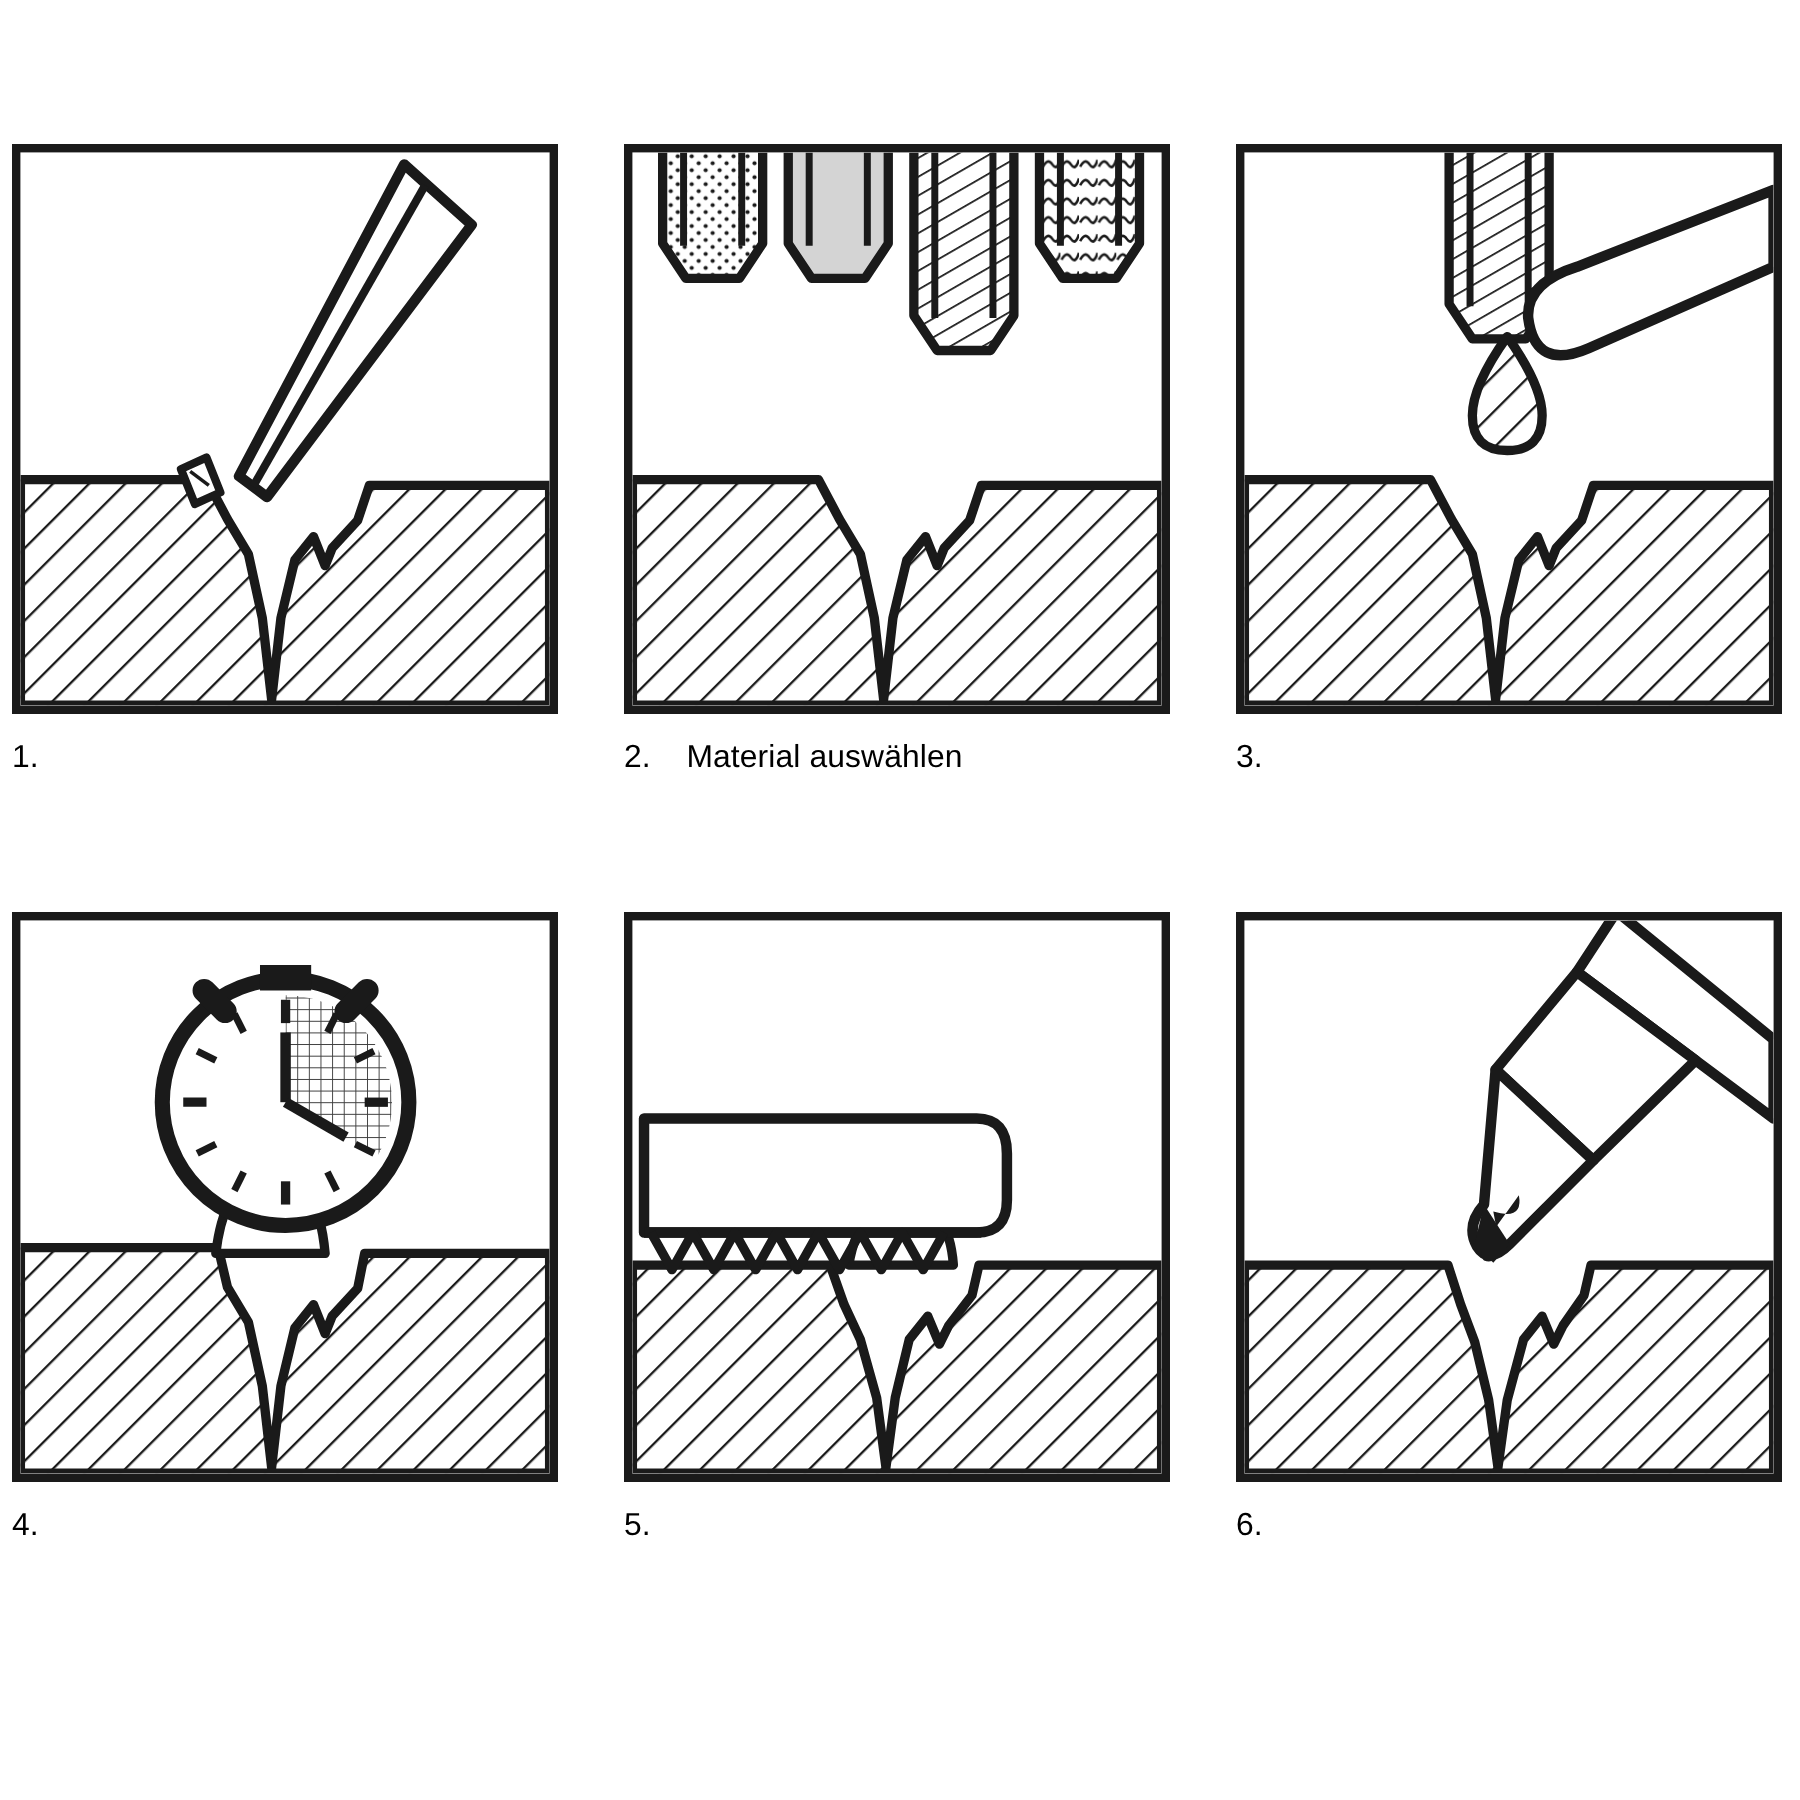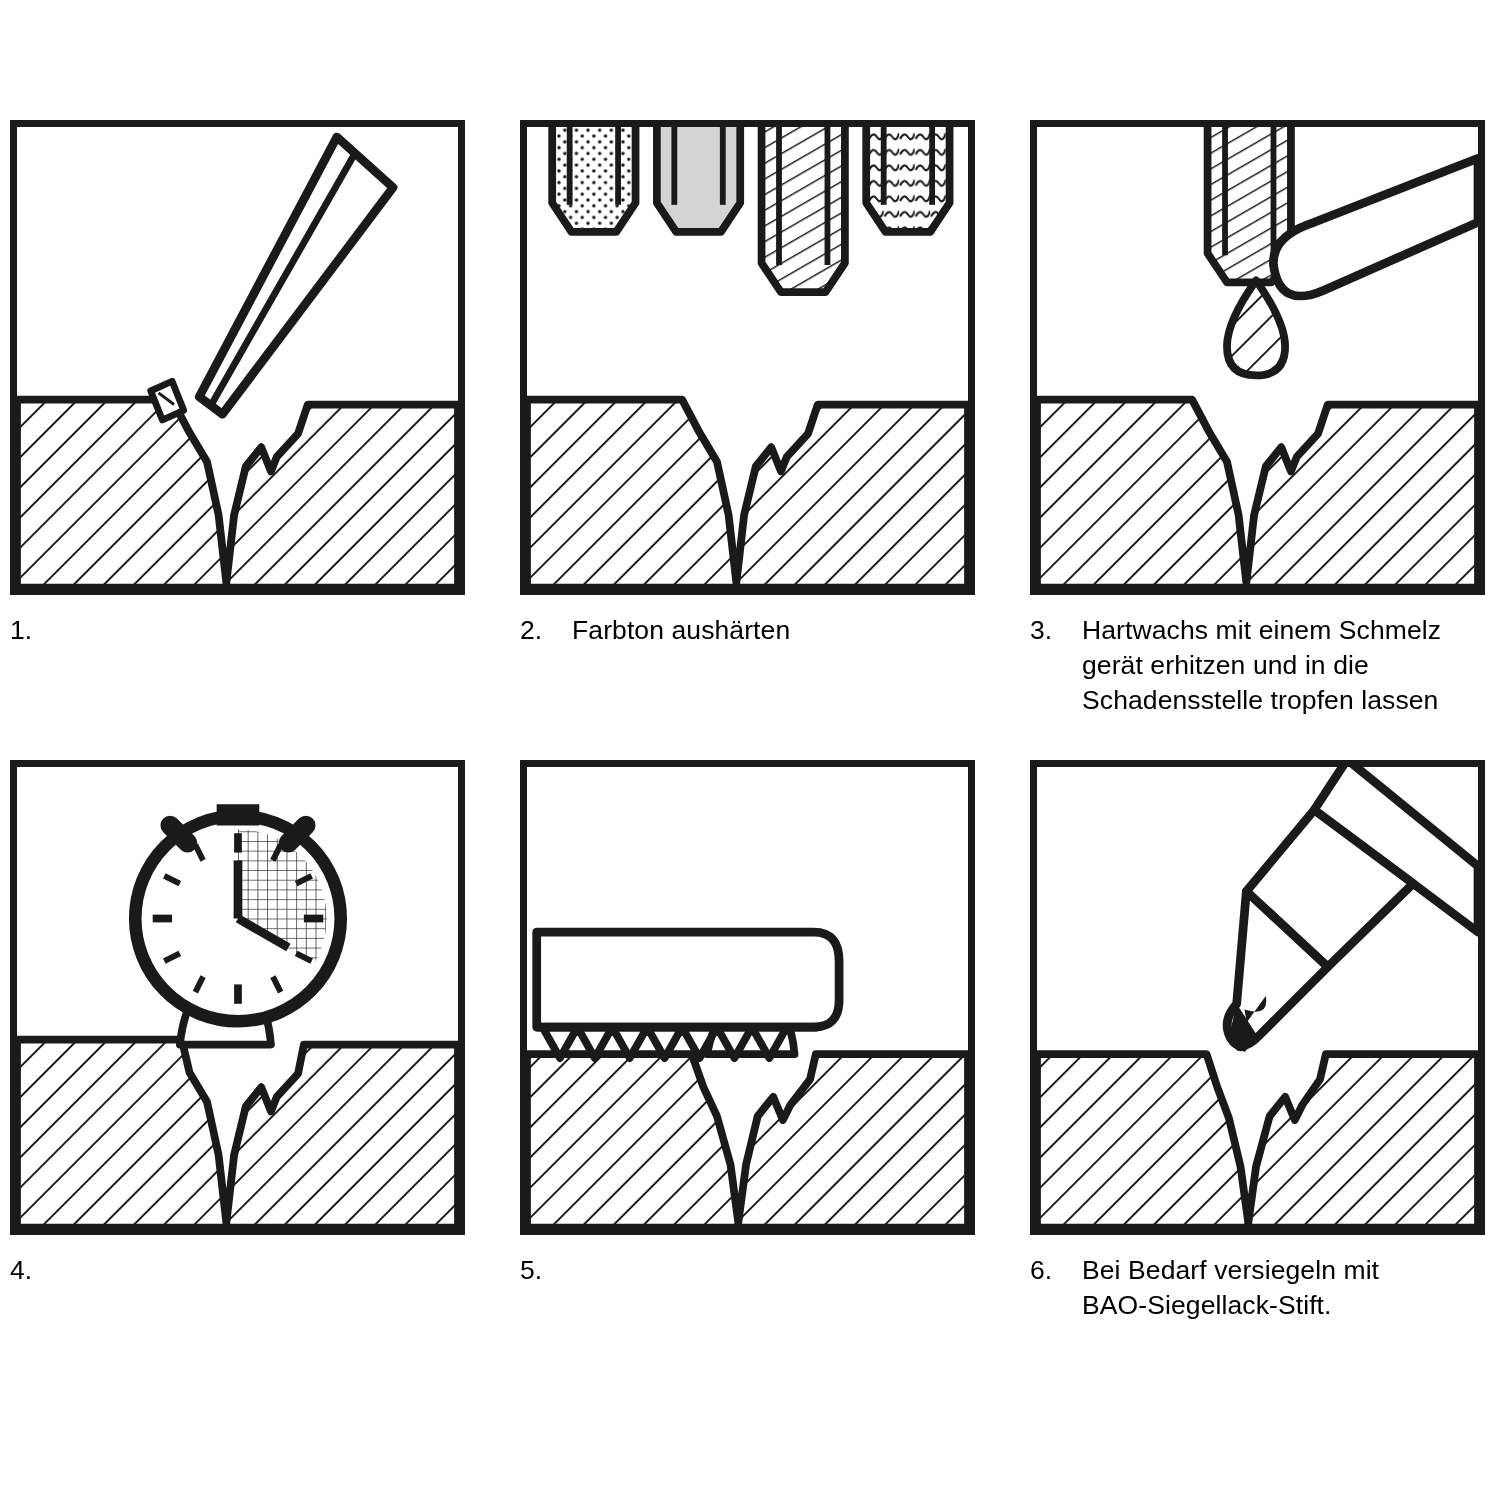--- a/index.html
+++ b/index.html
@@ -135,21 +135,21 @@
 
           <g>
             <path d="M350 -6 L436 -6 L436 78 L416 108 L370 108 L350 78 Z" fill="url(#squig)" stroke="#1a1a1a" stroke-width="8" stroke-linejoin="round"></path>
             <path d="M368 -6 L368 80" stroke="#1a1a1a" stroke-width="6"></path>
             <path d="M418 -6 L418 80" stroke="#1a1a1a" stroke-width="6"></path>
           </g>
         </svg>
       </div>
       <div class="caption">
         <span class="num">2.</span>
-        <span class="txt">Farbton aushärten</span>
+        <span class="txt">Material auswählen</span>
       </div>
     </div>
 
     <div class="step">
       <div class="panel">
         <svg viewBox="0 0 455 475" xmlns="http://www.w3.org/2000/svg" aria-hidden="true">
           <path d="M0 281 L160 281 L178 315 L196 345 L208 400 L216 470 L224 400 L236 350 L252 330 L262 355 L268 340 L290 316 L300 286 L455 286 L455 475 L0 475 Z" fill="url(#hatchB)" stroke="#1a1a1a" stroke-width="8" stroke-linejoin="round"></path>
 
           <g>
             <path d="M176 -6 L262 -6 L262 130 L242 160 L196 160 L176 130 Z" fill="url(#vhatch)" stroke="#1a1a1a" stroke-width="8" stroke-linejoin="round"></path>
@@ -157,23 +157,20 @@
             <path d="M244 -6 L244 132" stroke="#1a1a1a" stroke-width="6"></path>
           </g>
 
           <path d="M455 32 L455 98 L296 168 Q250 188 244 142 Q242 112 286 98 Z" fill="#ffffff" stroke="#1a1a1a" stroke-width="9" stroke-linejoin="round"></path>
 
           <path d="M226 158 Q256 200 256 226 Q256 256 226 256 Q196 256 196 226 Q196 200 226 158 Z" fill="url(#hatchB)" stroke="#1a1a1a" stroke-width="8" stroke-linejoin="round"></path>
         </svg>
       </div>
       <div class="caption">
         <span class="num">3.</span>
-        <span class="txt">Hartwachs mit einem Schmelz
-gerät erhitzen und in die
-Schadensstelle tropfen lassen</span>
       </div>
     </div>
 
     <div class="step">
       <div class="panel">
         <svg viewBox="0 0 455 475" xmlns="http://www.w3.org/2000/svg" aria-hidden="true">
           <defs>
             <pattern id="cross4" width="10" height="10" patternUnits="userSpaceOnUse">
               <path d="M0 0 L0 10 M0 0 L10 0" stroke="#1a1a1a" stroke-width="1.6" fill="none"></path>
             </pattern>
@@ -239,19 +236,17 @@
           <path d="M320 -8 L455 102 L455 170 L388 120 L286 44 Z" fill="#ffffff" stroke="#1a1a1a" stroke-width="9" stroke-linejoin="round"></path>
           <path d="M286 44 L388 120 L300 206 L216 128 Z" fill="#ffffff" stroke="#1a1a1a" stroke-width="9" stroke-linejoin="round"></path>
 
           <path d="M216 128 L300 206 L228 278 Q210 296 200 280 Q190 262 206 244 Z" fill="#ffffff" stroke="#1a1a1a" stroke-width="9" stroke-linejoin="round"></path>
           <path d="M214 250 Q240 258 236 236 L210 272 Q200 286 206 292 Q216 296 220 282 Z" fill="#1a1a1a"></path>
           <path d="M206 244 L228 278 L214 294 L198 278 Z" fill="#1a1a1a"></path>
         </svg>
       </div>
       <div class="caption">
         <span class="num">6.</span>
-        <span class="txt">Bei Bedarf versiegeln mit
-BAO-Siegellack-Stift.</span>
       </div>
     </div>
 
   </div>
 </div>
 
 </body></html>

